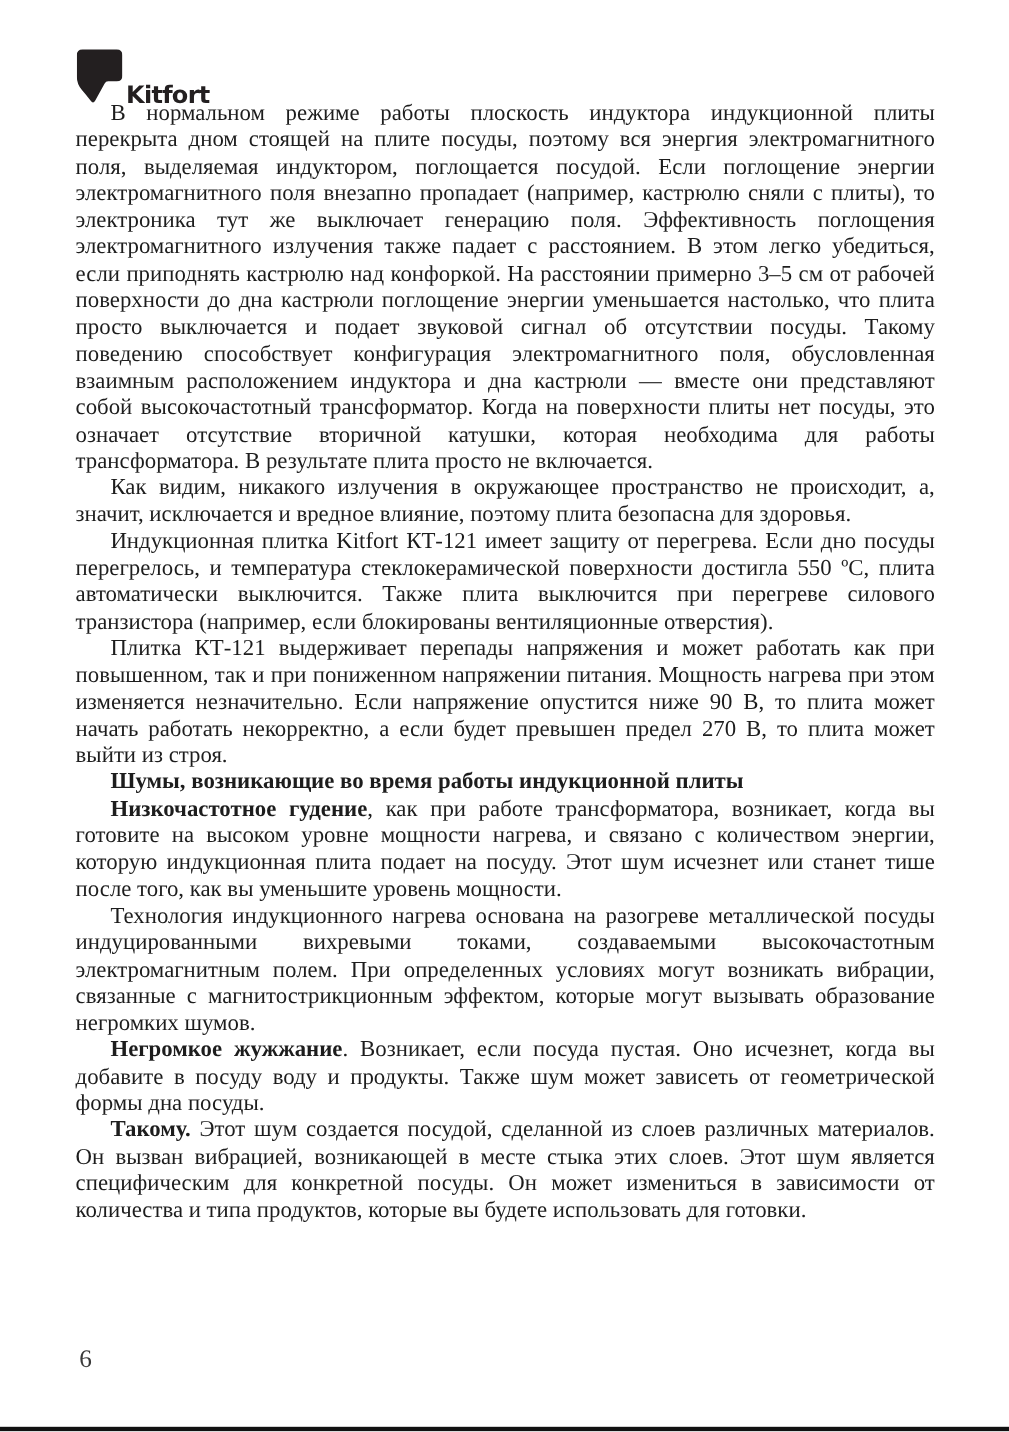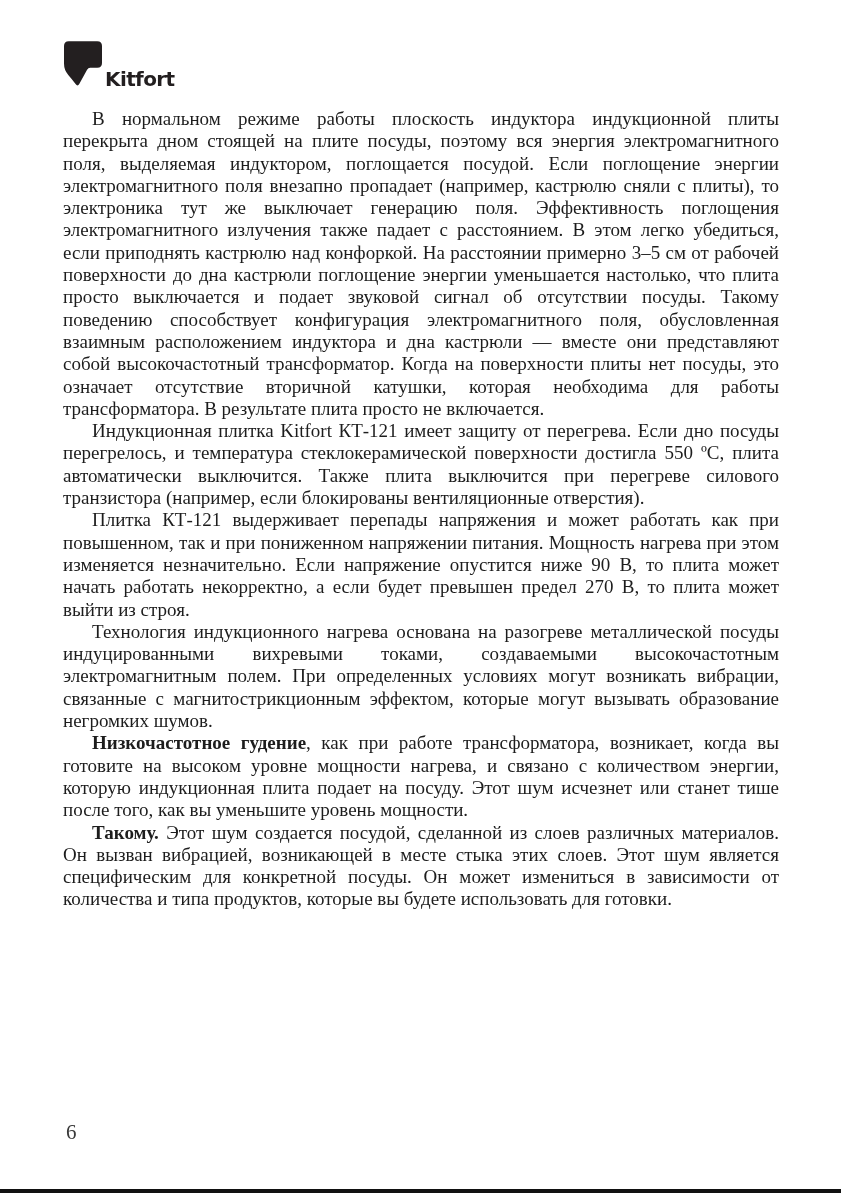--- a/index.html
+++ b/index.html
@@ -29,21 +29,21 @@
     color: #231f20;
     line-height: 1;
     margin-left: 3px;
     position: relative;
     top: 1px;
   }
   
   .text-block {
     position: absolute;
     left: 63px;
-    top: 108px;
+    top: 84px;
     width: 716px;
     font-size: 19px;
     line-height: 22.3px;
     color: #1d1d1d;
     text-align: justify;
     hyphens: auto;
     -webkit-hyphens: auto;
   }
   .text-block p { margin: 0; text-indent: 29px; }
   .text-block p b { font-weight: bold; }
@@ -82,28 +82,31 @@
 
   <header class="logo">
     <svg class="logo-mark" viewBox="0 0 40 48" xmlns="http://www.w3.org/2000/svg" aria-hidden="true">
       <path d="M5 0 H35 Q40 0 40 5 V23 Q40 28 35 28 H27.5 Q25.5 28 24.3 30 L16.2 44.8 Q14.3 48.2 12.2 45 Q8 39.5 4.5 35.5 Q0 30.5 0 23.5 V5 Q0 0 5 0 Z"></path>
     </svg>
     <span class="logo-text">Kitfort</span>
   </header>
 
   <main class="text-block">
     <p>В нормальном режиме работы плоскость индуктора индукционной плиты перекрыта дном стоящей на плите посуды, поэтому вся энергия электромагнитного поля, выделяемая индуктором, поглощается посудой. Если поглощение энергии электромагнитного поля внезапно пропадает (например, кастрюлю сняли с плиты), то электроника тут же выключает генерацию поля. Эффективность поглощения электромагнитного излучения также падает с расстоянием. В этом легко убедиться, если приподнять кастрюлю над конфоркой. На расстоянии примерно 3–5 см от рабочей поверхности до дна кастрюли поглощение энергии уменьшается настолько, что плита просто выключается и подает звуковой сигнал об отсутствии посуды. Такому поведению способствует конфигурация электромагнитного поля, обусловленная взаимным расположением индуктора и дна кастрюли — вместе они представляют собой высокочастотный трансформатор. Когда на поверхности плиты нет посуды, это означает отсутствие вторичной катушки, которая необходима для работы трансформатора. В результате плита просто не включается.</p>
+    <p>Как видим, никакого излучения в окружающее пространство не происходит, а, значит, исключается и вредное влияние, поэтому плита безопасна для здоровья.</p>
     <p>Индукционная плитка Kitfort КТ-121 имеет защиту от перегрева. Если дно посуды перегрелось, и температура стеклокерамической поверхности достигла 550 ºС, плита автоматически выключится. Также плита выключится при перегреве силового транзистора (например, если блокированы вентиляционные отверстия).</p>
     <p>Плитка КТ-121 выдерживает перепады напряжения и может работать как при повышенном, так и при пониженном напряжении питания. Мощность нагрева при этом изменяется незначительно. Если напряжение опустится ниже 90 В, то плита может начать работать некорректно, а если будет превышен предел 270 В, то плита может выйти из строя.</p>
 
+    <p class="section-heading">Шумы, возникающие во время работы индукционной плиты</p>
+
+    <p><b>Низкочастотное гудение</b><span>, как при работе трансформатора, возникает, когда вы готовите на высоком уровне мощности нагрева, и связано с количеством энергии, которую индукционная плита подает на посуду. Этот шум исчезнет или станет тише после того, как вы уменьшите уровень мощности.</span></p>
 
     <p>Технология индукционного нагрева основана на разогреве металлической посуды индуцированными вихревыми токами, создаваемыми высокочастотным электромагнитным полем. При определенных условиях могут возникать вибрации, связанные с магнитострикционным эффектом, которые могут вызывать образование негромких шумов.</p>
 
-    <p><b>Низкочастотное гудение</b><span>, как при работе трансформатора, возникает, когда вы готовите на высоком уровне мощности нагрева, и связано с количеством энергии, которую индукционная плита подает на посуду. Этот шум исчезнет или станет тише после того, как вы уменьшите уровень мощности.</span></p>
-
+    <p><b>Негромкое жужжание</b><span>. Возникает, если посуда пустая. Оно исчезнет, когда вы добавите в посуду воду и продукты. Также шум может зависеть от геометрической формы дна посуды.</span></p>
 
     <p><b>Такому.</b><span> Этот шум создается посудой, сделанной из слоев различных материалов. Он вызван вибрацией, возникающей в месте стыка этих слоев. Этот шум является специфическим для конкретной посуды. Он может измениться в зависимости от количества и типа продуктов, которые вы будете использовать для готовки.</span></p>
   </main>
 
   <span class="page-number">6</span>
 
   <div class="scan-edge"></div>
 </div>
 
 </body></html>

